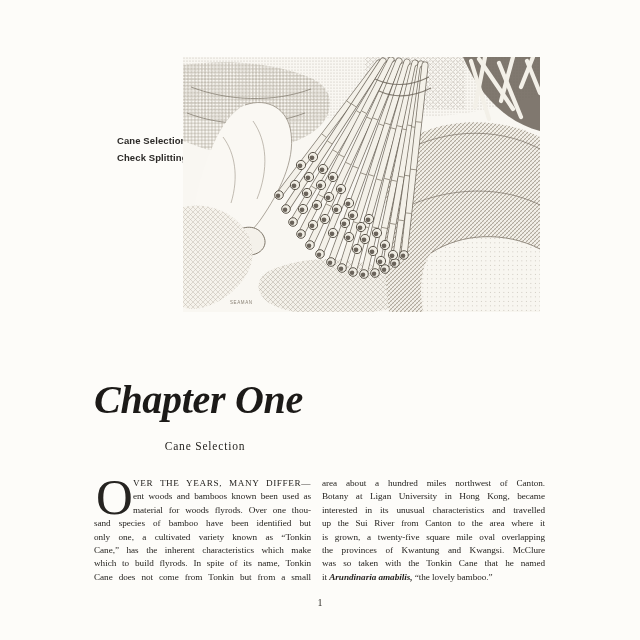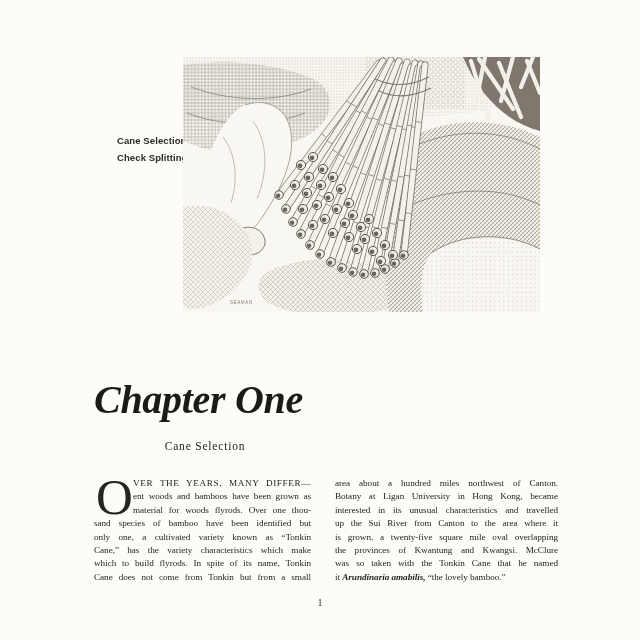--- a/index.html
+++ b/index.html
@@ -14,21 +14,21 @@
   .chapter{position:absolute;left:94px;top:383px;margin:0;
         font-family:"Liberation Serif",serif;font-style:italic;font-weight:bold;
         font-size:40px;line-height:34px;color:#1c1a18;letter-spacing:-0.3px;}
   .subtitle{position:absolute;left:94px;top:440px;width:222px;text-align:center;
         font-size:11.5px;letter-spacing:0.8px;color:#262421;}
   .dropcap{position:absolute;left:96px;top:476px;font-size:51px;line-height:42px;
         color:#262421;font-family:"Liberation Serif",serif;}
   .col{position:absolute;top:477px;font-size:9.2px;line-height:13.4px;
         color:#262421;letter-spacing:-0.05px;}
   .col.left{left:94px;width:217px;}
-  .col.right{left:322px;width:223px;margin-left:13px;}
+  .col.right{left:322px;width:223px;}
   .bl{white-space:nowrap;}
   .jl{text-align:justify;text-align-last:justify;white-space:normal;}
   .ll{text-align:left;}
   .ind{padding-left:39px;}
   .capsline{letter-spacing:0.6px;}
   .i{font-style:italic;font-weight:bold;}
   .folio{position:absolute;left:0;right:0;top:597px;text-align:center;
         font-size:10px;color:#33302c;}
 </style>
 </head>
@@ -258,25 +258,25 @@
     </svg>
   </div>
 
   <h1 class="chapter">Chapter One</h1>
   <div class="subtitle">Cane Selection</div>
 
   <div class="dropcap">O</div>
 
   <div class="col left">
     <div class="bl jl ind capsline">VER THE YEARS, MANY DIFFER—</div>
-    <div class="bl jl ind">ent woods and bamboos have been grown as</div>
+    <div class="bl jl ind">ent woods and bamboos known been used as</div>
     <div class="bl jl ind">material for woods flyrods. Over one thou-</div>
     <div class="bl jl">sand species of bamboo have been identified but</div>
     <div class="bl jl">only one, a cultivated variety known as “Tonkin</div>
-    <div class="bl jl">Cane,” has the variety characteristics which make</div>
+    <div class="bl jl">Cane,” has the inherent characteristics which make</div>
     <div class="bl jl">which to build flyrods. In spite of its name, Tonkin</div>
     <div class="bl jl">Cane does not come from Tonkin but from a small</div>
   </div>
 
   <div class="col right">
     <div class="bl jl">area about a hundred miles northwest of Canton.</div>
     <div class="bl jl">Botany at Ligan University in Hong Kong, became</div>
     <div class="bl jl">interested in its unusual characteristics and travelled</div>
     <div class="bl jl">up the Sui River from Canton to the area where it</div>
     <div class="bl jl">is grown, a twenty-five square mile oval overlapping</div>

